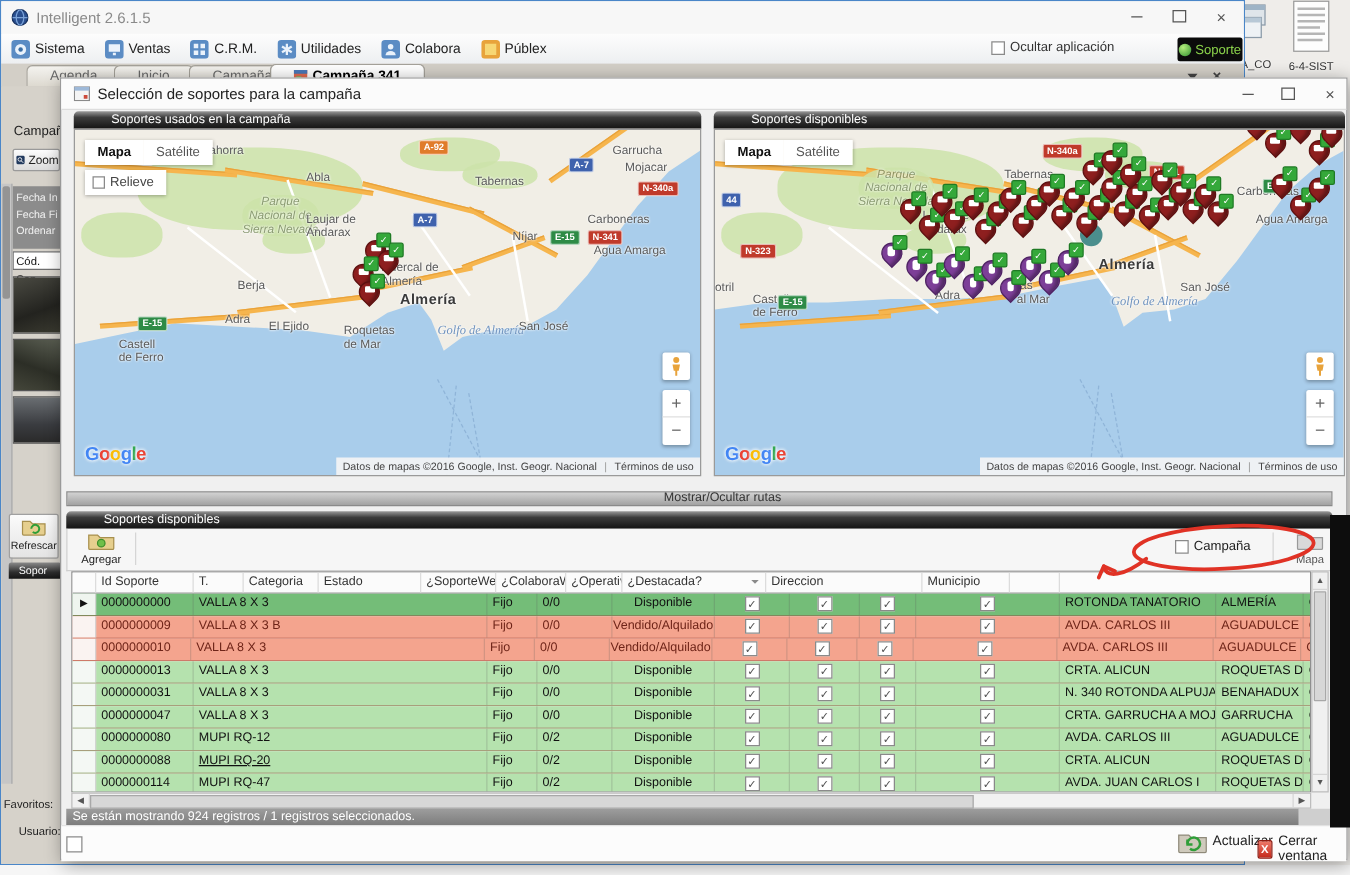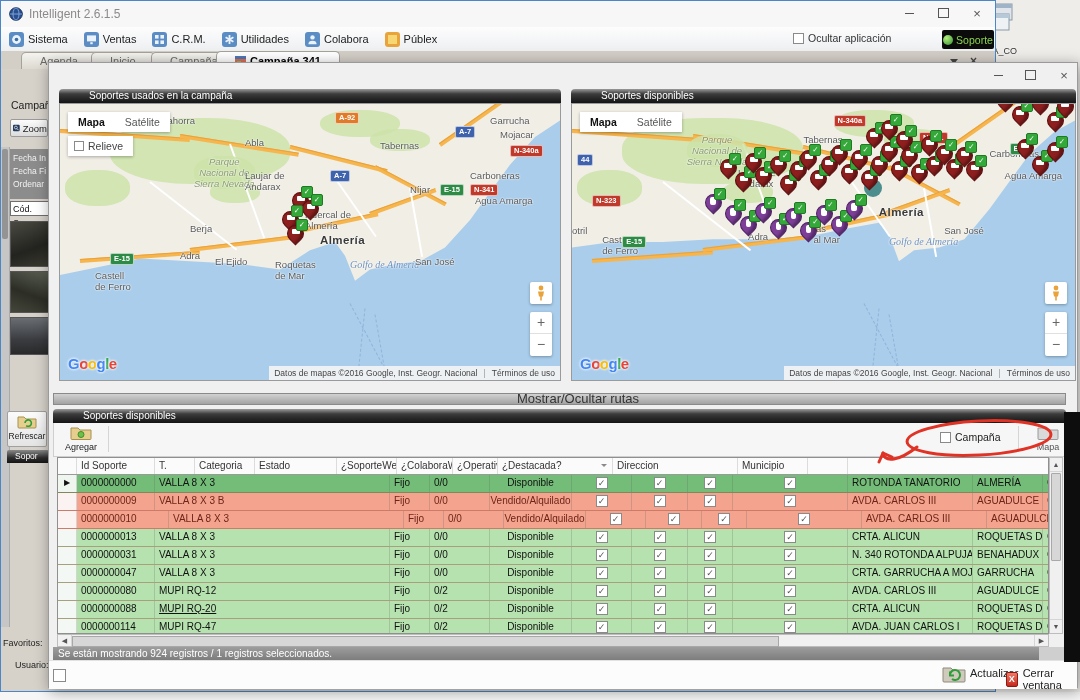--- a/index.html
+++ b/index.html
@@ -113,21 +113,21 @@
     padding:2px 5px;z-index:6;display:flex;gap:6px;}
   .attrib .sep{color:#999;}
   .pegman{position:absolute;right:8px;top:178px;width:22px;height:22px;background:#fff;border-radius:2px;z-index:6;
     box-shadow:0 1px 3px rgba(0,0,0,.3);display:flex;align-items:center;justify-content:center;}
   .zoomctl{position:absolute;right:8px;top:208px;width:22px;height:44px;background:#fff;border-radius:2px;z-index:6;
     box-shadow:0 1px 3px rgba(0,0,0,.3);font-size:14px;color:#666;text-align:center;}
   .zoomctl div{height:21px;line-height:21px;}
   .zoomctl .zin{border-bottom:1px solid #e0e0e0;}
 
   .splitter{position:absolute;left:4px;top:330px;width:1013px;height:12px;background:linear-gradient(#d2d2d2,#a2a2a2);
-    border:1px solid #8a8a8a;box-sizing:border-box;text-align:center;font-size:13px;color:#333;line-height:10px;padding-left:37px;}
+    border:1px solid #8a8a8a;box-sizing:border-box;text-align:center;font-size:10px;color:#333;line-height:10px;padding-left:37px;}
 
   .toolbar{position:absolute;left:4px;top:360px;width:1013px;height:34px;background:#f6f6f6;border:1px solid #cfcfcf;
     border-top:none;box-sizing:border-box;}
   .tb-agregar{position:absolute;left:6px;top:1px;width:42px;height:30px;text-align:center;font-size:9px;color:#222;}
   .tb-sep{position:absolute;top:3px;width:1px;height:26px;background:#d5d5d5;}
   .tb-campana{position:absolute;left:886px;top:8px;display:flex;align-items:center;gap:4px;font-size:10.5px;color:#222;}
   .tb-mapa{position:absolute;left:976px;top:1px;width:36px;height:30px;text-align:center;font-size:9px;color:#555;}
   .annot{position:absolute;left:820px;top:346px;width:210px;height:64px;z-index:30;pointer-events:none;}
 
   .gview{position:absolute;left:8px;top:394px;width:992px;height:177px;overflow:hidden;background:#fff;
@@ -173,20 +173,34 @@
   <div class="desktop">
     <div class="dicon" style="left:975px;top:2px;width:52px;">
       <svg width="30" height="40" viewBox="0 0 30 40">
         <rect x="4" y="2" width="22" height="16" fill="#dfe5ea" stroke="#8a9aa8"></rect>
         <rect x="4" y="2" width="22" height="4" fill="#9fb4c6"></rect>
         <rect x="1" y="12" width="22" height="16" fill="#eef2f5" stroke="#8a9aa8"></rect>
         <rect x="1" y="12" width="22" height="4" fill="#b7c8d6"></rect>
       </svg>
       <div class="dlabel">MA_CO</div>
     </div>
+    <div class="dicon" style="left:1020px;top:0px;width:58px;">
+      <svg width="34" height="44" viewBox="0 0 34 44">
+        <rect x="3" y="1" width="28" height="40" fill="#fdfdfd" stroke="#9a9a9a"></rect>
+        <g stroke="#b5b5b5" stroke-width="2">
+          <line x1="6" y1="7" x2="28" y2="7"></line>
+            <line x1="6" y1="12" x2="28" y2="12"></line>
+          <line x1="6" y1="17" x2="28" y2="17"></line>
+            <line x1="6" y1="22" x2="24" y2="22"></line>
+          <line x1="6" y1="27" x2="28" y2="27"></line>
+            <line x1="6" y1="32" x2="26" y2="32"></line>
+        </g>
+      </svg>
+      <div class="dlabel">6-4-SIST</div>
+    </div>
   </div>
   <div class="bottom-strip"></div>
 
   <div class="app-window">
     <div class="titlebar">
       <svg width="14" height="14" viewBox="0 0 14 14">
         <circle cx="7" cy="7" r="6.3" fill="#2a4f8f" stroke="#16305e"></circle>
         <ellipse cx="7" cy="7" rx="3" ry="6" fill="none" stroke="#7ba3d8" stroke-width="1"></ellipse>
         <line x1="1" y1="7" x2="13" y2="7" stroke="#7ba3d8" stroke-width="1"></line>
       </svg>
@@ -318,20 +332,28 @@
         </svg>
         <div>Refrescar</div>
       </div>
       <div class="sb-sopor">Sopor</div>
     </div>
     <div class="sb-favoritos">Favoritos:</div>
     <div class="sb-usuario">Usuario:</div>
   </div>
 
   <div class="dialog">
+    <div class="dlg-title">
+      <svg width="13" height="12" viewBox="0 0 13 12">
+        <rect x="0.5" y="0.5" width="12" height="11" fill="#f4f4f4" stroke="#8a8a8a"></rect>
+        <rect x="0.5" y="0.5" width="12" height="3" fill="#9db8d8"></rect>
+        <rect x="8" y="7" width="3" height="3" fill="#cc4a3a"></rect>
+      </svg>
+      <span>Selección de soportes para la campaña</span>
+    </div>
     <div class="dlg-wc" style="left:940px;">
         <span style="display:block;width:9px;height:1px;background:#555;"></span>
       </div>
     <div class="dlg-wc" style="left:972px;">
         <span style="display:block;width:9px;height:8px;border:1px solid #555;"></span>
       </div>
     <div class="dlg-wc" style="left:1006px;font-size:13px;">×</div>
 
     <div class="grp-header" style="left:10px;top:26px;width:502px;">Soportes usados en la campaña</div>
     <div class="gmap" id="mapL" style="left:10px;width:502px;">
@@ -804,21 +826,21 @@
             <div class="tc c6 ccb" style="width: 60px;"><span class="cb">✓</span></div>
             <div class="tc c7 ccb" style="width: 56px;"><span class="cb">✓</span></div>
             <div class="tc c8 ccb" style="width: 45px;"><span class="cb">✓</span></div>
             <div class="tc c9 ccb" style="width: 115px;"><span class="cb">✓</span></div>
             <div class="tc c10" style="width: 125px;">AVDA. CARLOS III</div>
             <div class="tc c11" style="width: 70px;">AGUADULCE</div>
             <div class="tc c12" style="width: 40px;">C</div>
           </div>
           <div class="trow sold" style="background: rgb(244, 164, 142);">
             <div class="tc c0" style="width: 19px;"></div>
-            <div class="tc c1" style="width: 92px;">0000000010</div>
+            <div class="tc c1" style="width: 76px;">0000000010</div>
             <div class="tc c2" style="width: 235px;">VALLA 8 X 3</div>
             <div class="tc c3" style="width: 40px;">Fijo</div>
             <div class="tc c4" style="width: 60px;">0/0</div>
             <div class="tc c5" style="width: 82px;">Vendido/Alquilado</div>
             <div class="tc c6 ccb" style="width: 60px;"><span class="cb">✓</span></div>
             <div class="tc c7 ccb" style="width: 56px;"><span class="cb">✓</span></div>
             <div class="tc c8 ccb" style="width: 45px;"><span class="cb">✓</span></div>
             <div class="tc c9 ccb" style="width: 115px;"><span class="cb">✓</span></div>
             <div class="tc c10" style="width: 125px;">AVDA. CARLOS III</div>
             <div class="tc c11" style="width: 70px;">AGUADULCE</div>

